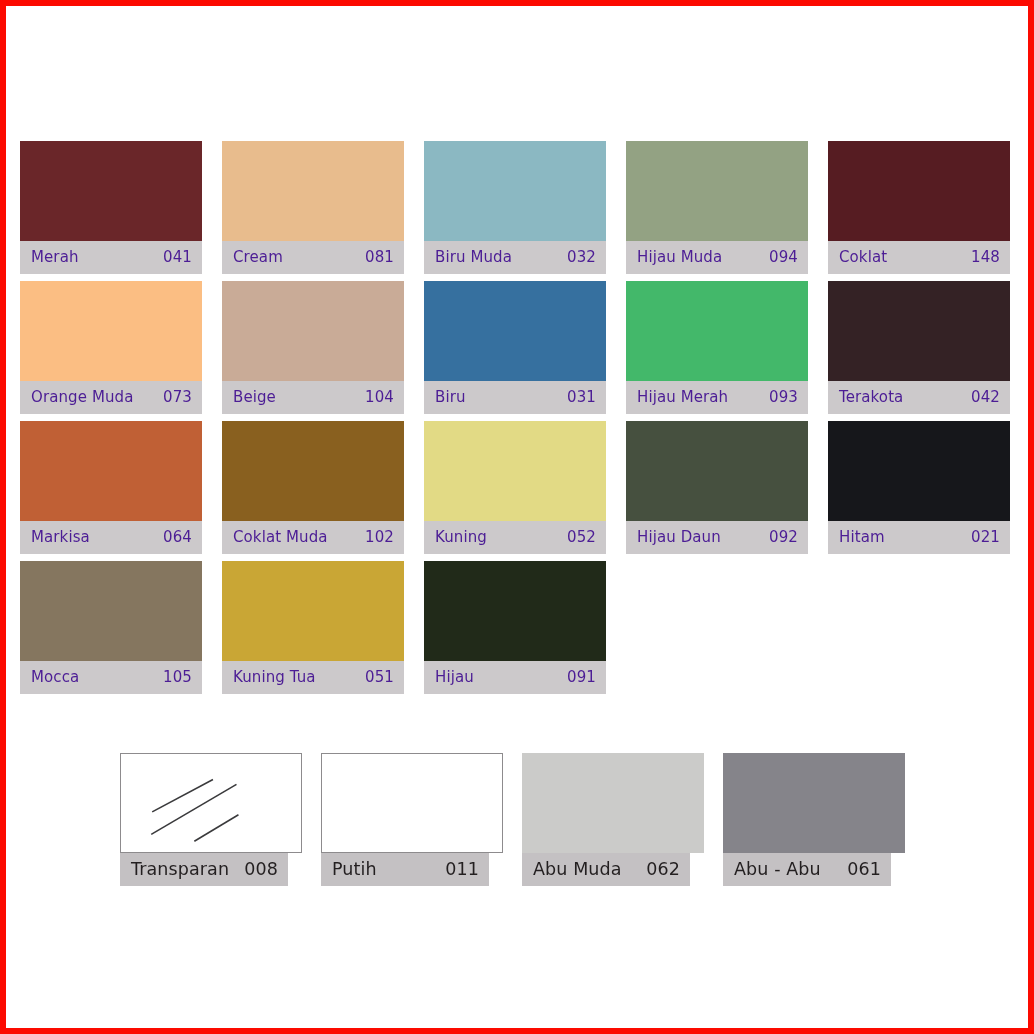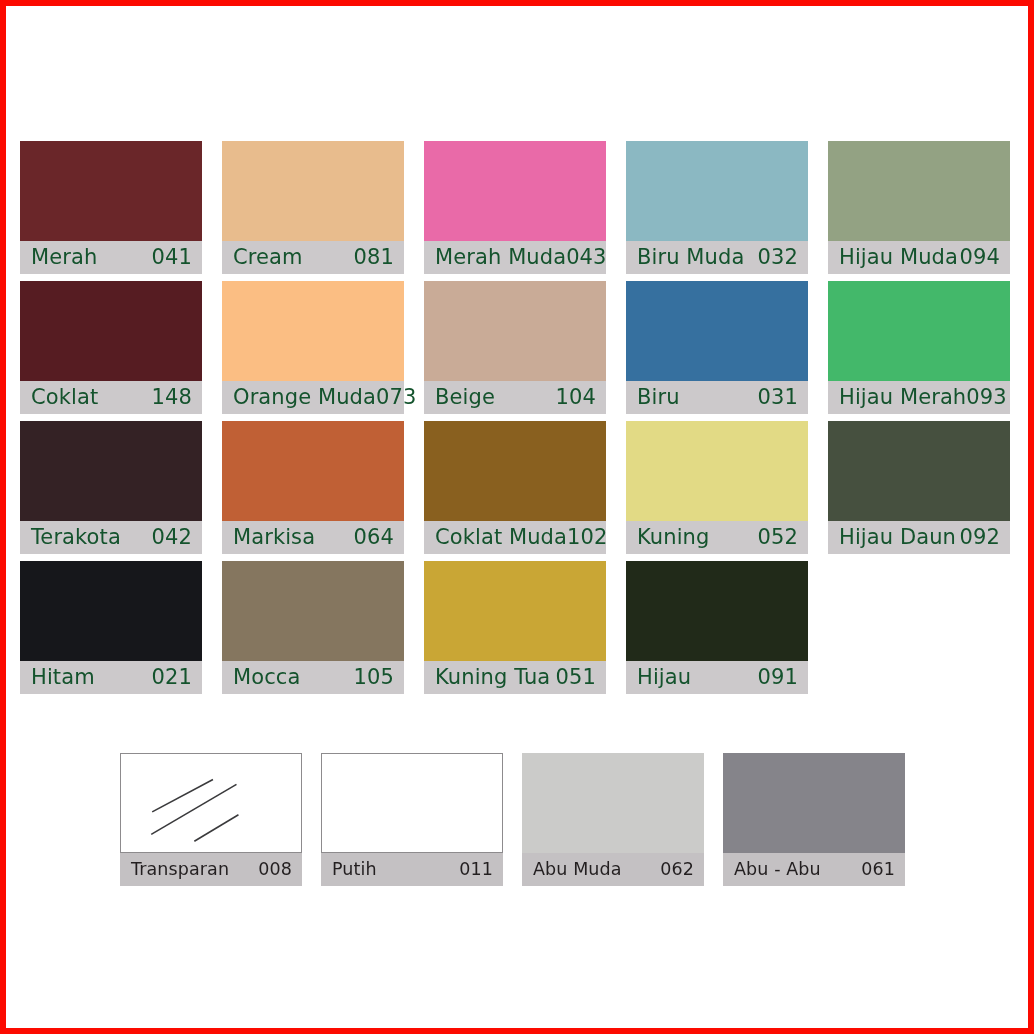--- a/index.html
+++ b/index.html
@@ -63,23 +63,23 @@
     background: #ccc9cb;
     display: flex;
     align-items: center;
     justify-content: space-between;
     box-sizing: border-box;
     padding: 0 10px 0 11px;
   }
 
   .swatch-name,
   .swatch-code {
-    font-size: 21px;
+    font-size: 15px;
     line-height: 1;
-    color: #14532d;
+    color: #4c1d95;
     letter-spacing: 0.1px;
     white-space: nowrap;
   }
 
   .swatch-code {
     font-variant-numeric: tabular-nums;
   }
 
   
   #bottom-row {
@@ -101,21 +101,21 @@
     position: relative;
     overflow: hidden;
   }
 
   .bottom-color.outlined {
     border: 1px solid #8d8b8d;
     background: #ffffff;
   }
 
   .bottom-label {
-    width: 182px;
+    width: 168px;
     height: 33px;
     background: #c4c1c3;
     display: flex;
     align-items: center;
     justify-content: space-between;
     box-sizing: border-box;
     padding: 0 10px 0 11px;
   }
 
   .bottom-label .swatch-name,
@@ -146,27 +146,20 @@
         <div class="swatch-label">
           <span class="swatch-name">Merah</span>
           <span class="swatch-code">041</span>
         </div>
       </div>
       <div class="swatch-card">
         <div class="swatch-color" style="background: rgb(232, 188, 141);"></div>
         <div class="swatch-label">
           <span class="swatch-name">Cream</span>
           <span class="swatch-code">081</span>
-        </div>
-      </div>
-      <div class="swatch-card">
-        <div class="swatch-color" style="background: rgb(233, 106, 168);"></div>
-        <div class="swatch-label">
-          <span class="swatch-name">Merah Muda</span>
-          <span class="swatch-code">043</span>
         </div>
       </div>
       <div class="swatch-card">
         <div class="swatch-color" style="background: rgb(139, 184, 194);"></div>
         <div class="swatch-label">
           <span class="swatch-name">Biru Muda</span>
           <span class="swatch-code">032</span>
         </div>
       </div>
       <div class="swatch-card">

